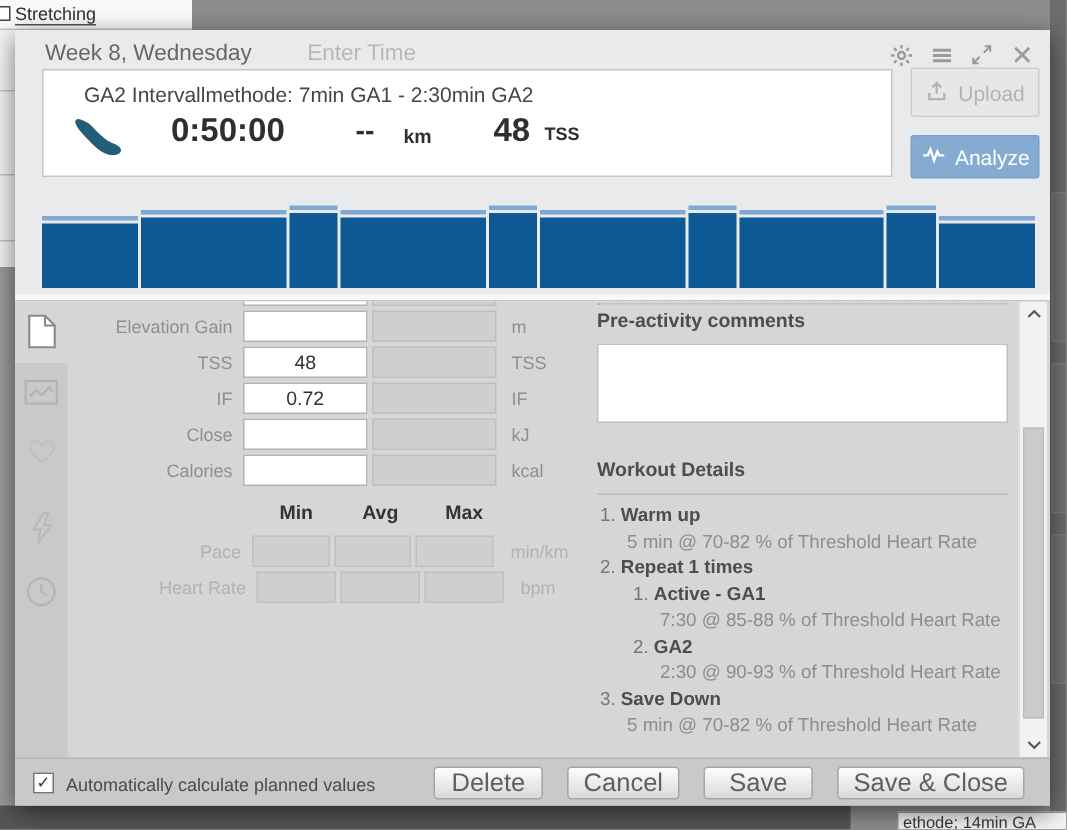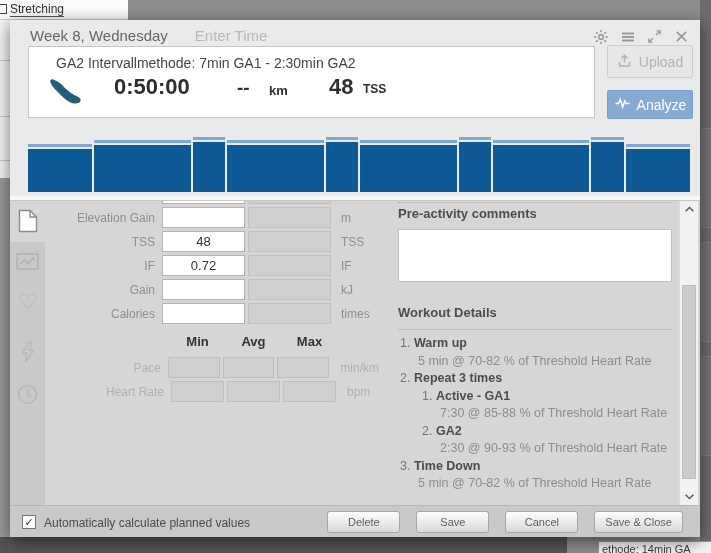--- a/index.html
+++ b/index.html
@@ -17,21 +17,21 @@
   .bg-left-line { position:absolute; left:0; width:10px; height:1px; background:#c6c6c6; }
   .bg-right-strip { position:absolute; right:0; top:0; width:11px; height:553px; background:#6d6d6d; }
   .bg-right-box { position:absolute; left:1px; width:12px; background:#747474; border:1px solid #808080; }
   .bg-bottom-strip { position:absolute; left:0; top:537px; width:567px; height:16px; background:#565656; }
   .bg-bottom-card { position:absolute; left:598px; top:4px; width:115px; height:14px; background:#f4f4f4; border:1px solid #9a9a9a; overflow:hidden; }
   .bg-bottom-text { position:absolute; left:3px; top:1px; font-size:11px; color:#3a3a3a; white-space:nowrap; }
 
   
   #modal { position:absolute; left:10px; top:20px; width:690px; height:517px; background:#e9eaeb; box-shadow:0 4px 16px rgba(0,0,0,.55); }
 
-  .m-header { position:absolute; left:20px; top:7px; display:flex; gap:18px; align-items:baseline; }
+  .m-header { position:absolute; left:20px; top:7px; display:flex; gap:28px; align-items:baseline; }
   .m-title { font-size:15px; color:#666; }
   .m-subtitle { font-size:15px; color:#b8b8b8;margin-left:9px; }
   .m-icons { position:absolute; top:8px; right:10px; display:flex; gap:10px; align-items:center; }
   .m-icons .hicon { width:17px; height:17px; display:flex; align-items:center; justify-content:center; cursor:pointer; }
 
   .sum-card { position:absolute; left:18px; top:26px; width:567px; height:72px; background:#fff; border:1px solid #c6c6c6; }
   .sum-title { position:absolute; left:27px; top:8px; font-size:14px; color:#454545; }
   .sum-shoe { position:absolute; left:16px; top:31px; }
   .sum-time { position:absolute; left:85px; top:27px; font-size:22px; font-weight:bold; color:#2f2f2f; }
   .sum-dist { position:absolute; left:208px; top:30px; font-size:19px; font-weight:bold; color:#2f2f2f; }
@@ -86,21 +86,21 @@
 
   .scrollbar { position:absolute; left:669px; top:0; width:19px; height:304px; background:#f2f2f2; border-left:1px solid #dcdcdc; }
   .sb-arrow { position:absolute; left:0; width:19px; height:13px; display:flex; align-items:center; justify-content:center; cursor:pointer; }
   .sb-thumb { position:absolute; left:2px; top:84px; width:14px; height:194px; background:#cbcbcc; border:1px solid #bdbdbd; cursor:grab; }
 
   
   .footer { position:absolute; left:0; top:485px; width:690px; height:32px; background:#c9c9ca; border-top:1px solid #b5b5b5; }
   .chk { position:absolute; left:12px; top:9px; width:14px; height:14px; background:#fdfdfd; border:1px solid #757575; font-size:11px; color:#333; text-align:center; line-height:13px; cursor:pointer; }
   .chk-label { position:absolute; left:34px; top:10px; font-size:12px; color:#4a4a4a; }
   #footer-buttons { position:absolute; right:17px; top:5px; display:flex; gap:16px; }
-  .btn { min-width:73px; height:22px; padding:0 10px; background:linear-gradient(#fdfdfd,#d9d9d9); border:1px solid #a6a6a6; border-radius:3px; font-size:11px; color:#5f5f5f; font-family:"Liberation Sans",sans-serif; cursor:pointer; }
+  .btn { min-width:73px; height:22px; padding:0 10px; background:linear-gradient(#fdfdfd,#d9d9d9); border:1px solid #a6a6a6; border-radius:3px; font-size:17px; color:#5f5f5f; font-family:"Liberation Sans",sans-serif; cursor:pointer; }
 </style>
 </head>
 <body>
 
 <div id="screen">
 
   <div class="bg-top-strip">
     <div class="bg-cal-cell">
       <div class="bg-cal-check"></div>
       <span class="bg-cal-text">Stretching</span>
@@ -304,30 +304,30 @@
             <div class="f-input dis"></div>
             <div class="f-unit">TSS</div>
           </div>
           <div class="f-row">
             <div class="f-label">IF</div>
             <div class="f-input">0.72</div>
             <div class="f-input dis"></div>
             <div class="f-unit">IF</div>
           </div>
           <div class="f-row">
-            <div class="f-label">Gain</div>
+            <div class="f-label">Close</div>
             <div class="f-input"></div>
             <div class="f-input dis"></div>
             <div class="f-unit">kJ</div>
           </div>
           <div class="f-row">
             <div class="f-label">Calories</div>
             <div class="f-input"></div>
             <div class="f-input dis"></div>
-            <div class="f-unit">times</div>
+            <div class="f-unit">kcal</div>
           </div>
         </div>
 
       <div id="stats">
         <div class="s-headrow" id="stats-headers">
             <div class="s-head">Min</div>
             <div class="s-head">Avg</div>
             <div class="s-head">Max</div>
           </div>
         <div id="stats-rows">
@@ -349,26 +349,26 @@
       </div>
 
       <div class="rcol-head" style="top:5px">Pre-activity comments</div>
       <textarea class="comments-box" style=""></textarea>
 
       <div class="rcol-head" style="top:104px">Workout Details</div>
       <div class="wd-rule"></div>
       <div id="wd-list">
           <div class="wd-item" style="padding-left: 2px;"><span>1. </span><span class="wd-title">Warm up</span></div>
           <div class="wd-desc" style="padding-left: 20px;">5 min @ 70-82 % of Threshold Heart Rate</div>
-          <div class="wd-item" style="padding-left: 2px;"><span>2. </span><span class="wd-title">Repeat 3 times</span></div>
+          <div class="wd-item" style="padding-left: 2px;"><span>2. </span><span class="wd-title">Repeat 1 times</span></div>
           <div class="wd-item" style="padding-left: 24px;"><span>1. </span><span class="wd-title">Active - GA1</span></div>
           <div class="wd-desc" style="padding-left: 42px;">7:30 @ 85-88 % of Threshold Heart Rate</div>
           <div class="wd-item" style="padding-left: 24px;"><span>2. </span><span class="wd-title">GA2</span></div>
           <div class="wd-desc" style="padding-left: 42px;">2:30 @ 90-93 % of Threshold Heart Rate</div>
-          <div class="wd-item" style="padding-left: 2px;"><span>3. </span><span class="wd-title">Time Down</span></div>
+          <div class="wd-item" style="padding-left: 2px;"><span>3. </span><span class="wd-title">Save Down</span></div>
           <div class="wd-desc" style="padding-left: 20px;">5 min @ 70-82 % of Threshold Heart Rate</div>
         </div>
 
       <div class="scrollbar">
         <div class="sb-arrow" style="top:1px">
           <svg viewBox="0 0 14 9" width="11" height="8">
               <path d="M2 7.5L7 2.5l5 5" stroke="#555" stroke-width="1.8" fill="none"></path>
             </svg>
         </div>
         <div class="sb-thumb"></div>
@@ -378,20 +378,20 @@
             </svg>
         </div>
       </div>
     </div>
 
     <div class="footer">
       <div class="chk" id="auto-calc-chk">✓</div>
       <div class="chk-label">Automatically calculate planned values</div>
       <div id="footer-buttons">
           <button class="btn">Delete</button>
+          <button class="btn">Cancel</button>
           <button class="btn">Save</button>
-          <button class="btn">Cancel</button>
           <button class="btn">Save &amp; Close</button>
         </div>
     </div>
 
   </div>
 </div>
 
 </body></html>

